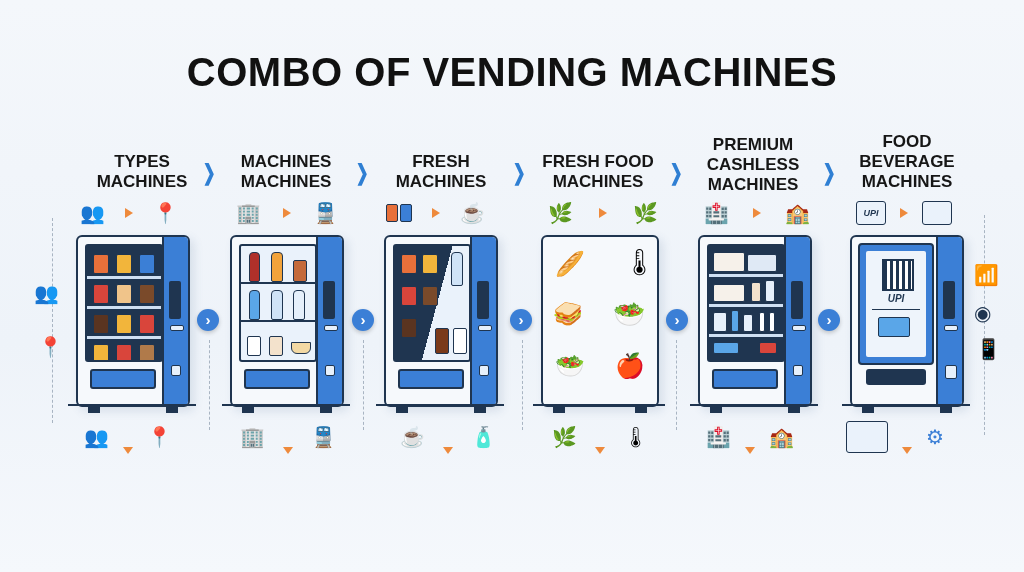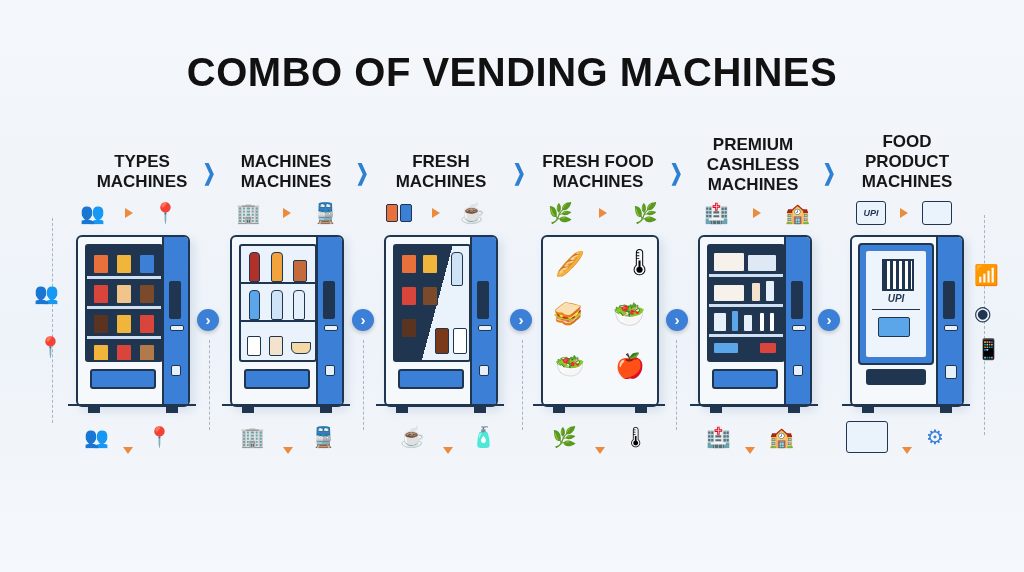--- a/index.html
+++ b/index.html
@@ -29,21 +29,21 @@
 </head>
 <body>
 
 <div class="title">COMBO OF VENDING MACHINES</div>
 
 <div class="label" style="left:67px;top:152px;"><span>TYPES</span><br><span>MACHINES</span></div>
 <div class="label" style="left:211px;top:152px;"><span>MACHINES</span><br><span>MACHINES</span></div>
 <div class="label" style="left:366px;top:152px;"><span>FRESH</span><br><span>MACHINES</span></div>
 <div class="label" style="left:523px;top:152px;"><span>FRESH FOOD</span><br><span>MACHINES</span></div>
 <div class="label" style="left:678px;top:135px;"><span>PREMIUM</span><br><span>CASHLESS</span><br><span>MACHINES</span></div>
-<div class="label" style="left:832px;top:132px;"><span>FOOD</span><br><span>PRODUCT</span><br><span>MACHINES</span></div>
+<div class="label" style="left:832px;top:132px;"><span>FOOD</span><br><span>BEVERAGE</span><br><span>MACHINES</span></div>
 
 <div class="chev" style="left:200px;">❯</div>
 <div class="chev" style="left:353px;">❯</div>
 <div class="chev" style="left:510px;">❯</div>
 <div class="chev" style="left:667px;">❯</div>
 <div class="chev" style="left:820px;">❯</div>
 
 <div class="iconrow" style="left:80px;top:198px;gap:20px;">
   <span class="ic" style="position:static;color:#3b7fd6">👥</span>
   <span class="tri"></span>

